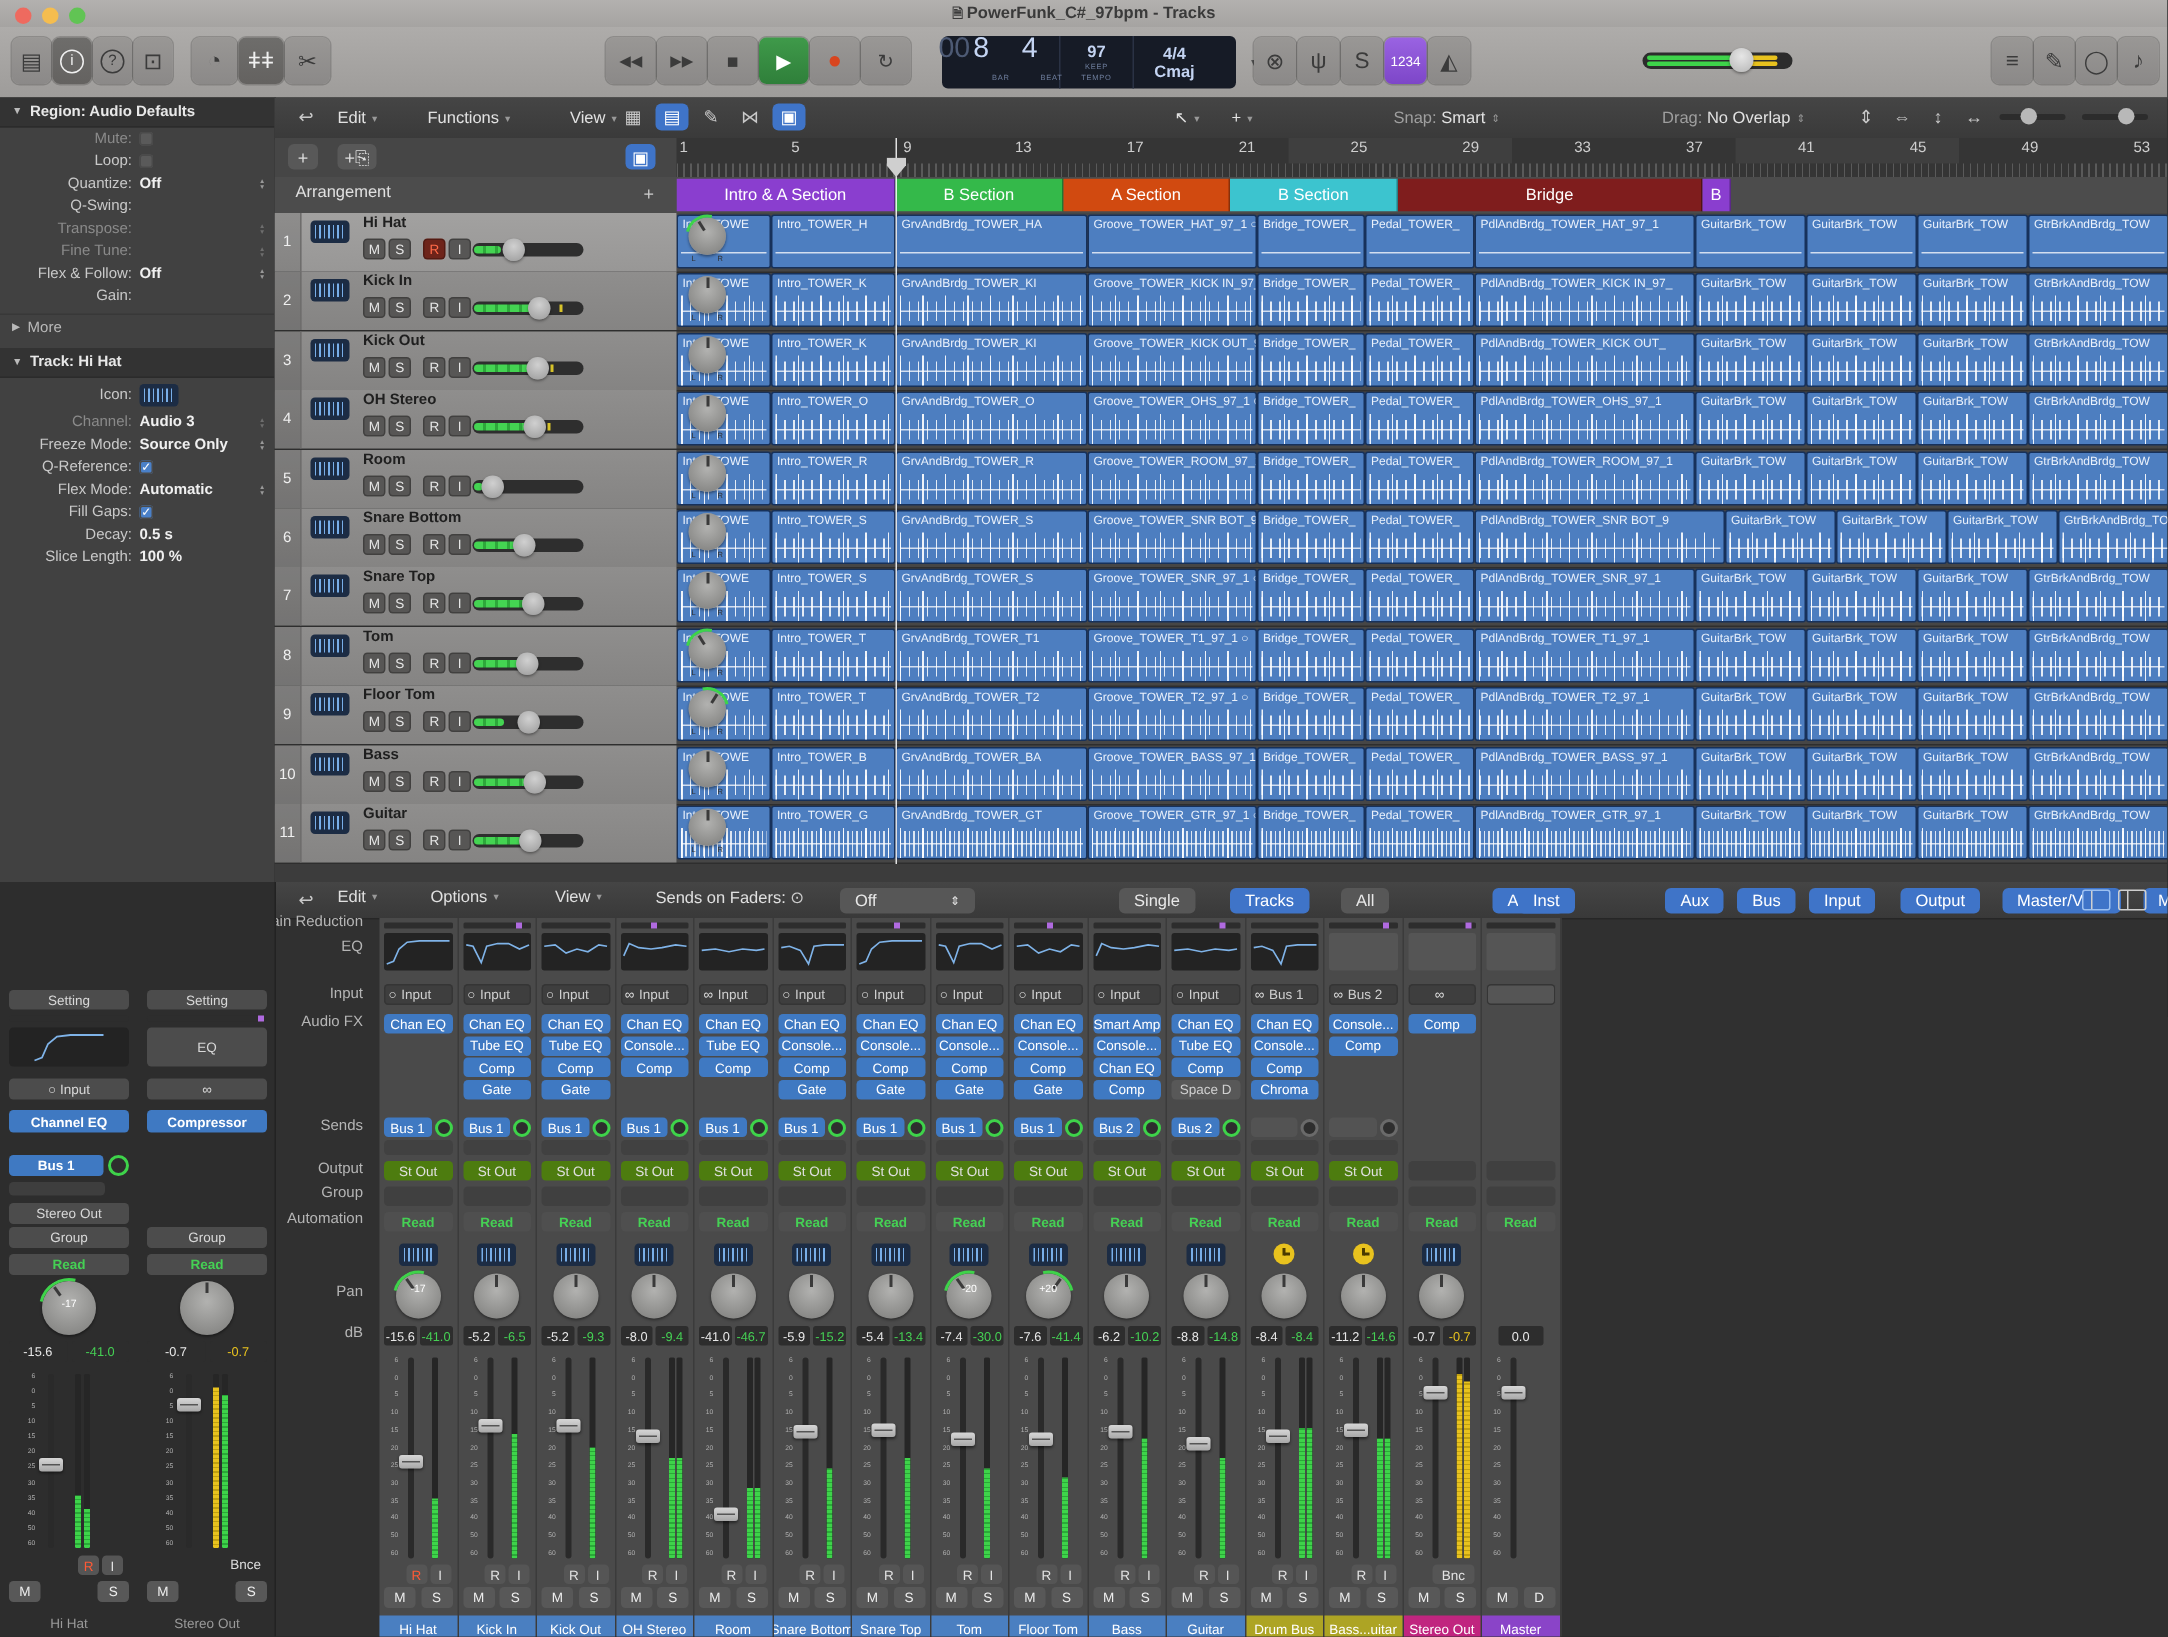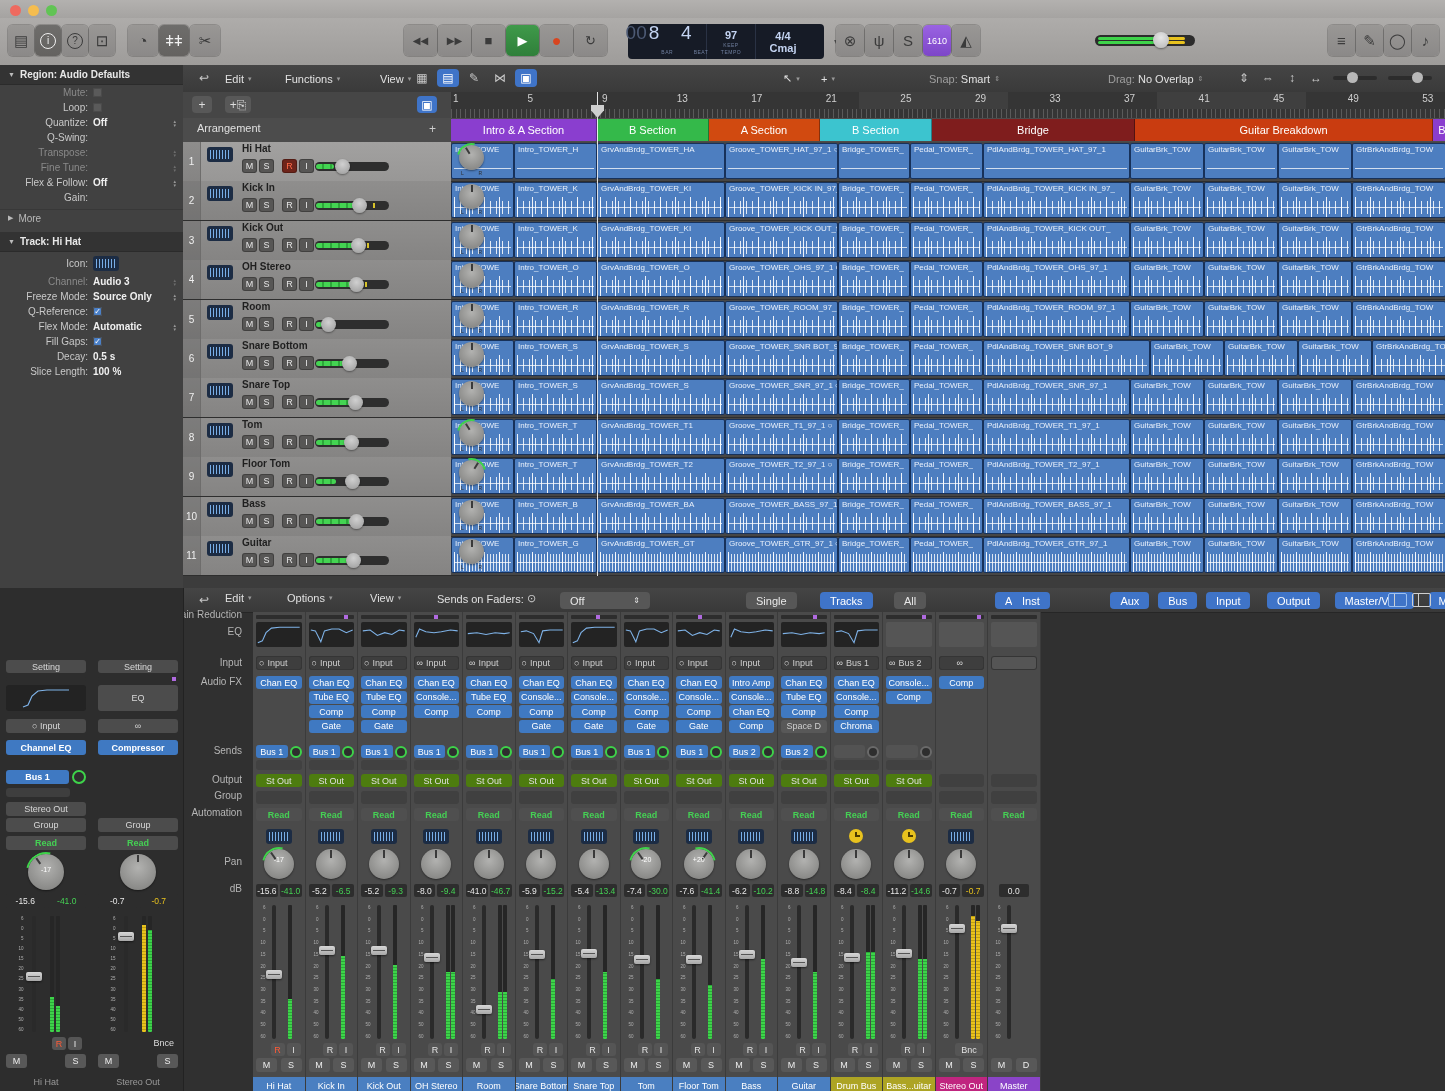--- a/index.html
+++ b/index.html
@@ -169,20 +169,21 @@
   .ls.bluebtn{background:#3f79c2;color:#fff;font-weight:bold;}
   .lbl-bot{position:absolute;bottom:4px;width:100%;text-align:center;color:#9a9a9a;font-size:9px;}
 </style>
 </head>
 <body>
 
 <div id="titlebar">
   <span class="tl" style="left:10px;background:#ee6a5f;"></span>
   <span class="tl" style="left:28px;background:#f5bd4f;"></span>
   <span class="tl" style="left:46px;background:#61c454;"></span>
+  <div id="title"><span style="font-size:9px;">🗎 </span><span>PowerFunk_C#_97bpm - Tracks</span></div>
 </div>
 
 <div id="toolbar">
   <div id="tb-left"></div>
   <div id="tb-transport"></div>
   <div class="lcd">
     <div class="seg" style="width:78px;flex-direction:row;align-items:baseline;gap:2px;">
       <span class="big dim">00</span>
       <span class="big">8</span>
       <span class="tiny" style="align-self:flex-end;margin-bottom:4px;">BAR</span>
@@ -222,21 +223,21 @@
     <div class="tbtn" style="left: 190px; width: 30px;">✂</div>
     <div class="tbtn" style="left: 404px; width: 33px; font-size: 10px;">◀◀</div>
     <div class="tbtn" style="left: 438px; width: 33px; font-size: 10px;">▶▶</div>
     <div class="tbtn" style="left: 472px; width: 33px; font-size: 13px;">■</div>
     <div class="tbtn" style="left: 506px; width: 33px; font-size: 13px; background: linear-gradient(rgb(63, 154, 74), rgb(47, 127, 58)); color: rgb(255, 255, 255);">▶</div>
     <div class="tbtn" style="left: 540px; width: 33px; font-size: 16px; color: rgb(216, 69, 31);">●</div>
     <div class="tbtn" style="left: 574px; width: 33px; font-size: 13px;">↻</div>
     <div class="tbtn" style="left: 836px; width: 28px;">⊗</div>
     <div class="tbtn" style="left: 865px; width: 28px;">ψ</div>
     <div class="tbtn" style="left: 894px; width: 28px;">S</div>
-    <div class="tbtn purple" style="left: 923px; width: 28px;">1610</div>
+    <div class="tbtn purple" style="left: 923px; width: 28px;">1234</div>
     <div class="tbtn" style="left: 952px; width: 28px;">◭</div>
     <div class="tbtn" style="left: 1328px; width: 27px;">≡</div>
     <div class="tbtn" style="left: 1356px; width: 27px;">✎</div>
     <div class="tbtn" style="left: 1384px; width: 27px;">◯</div>
     <div class="tbtn" style="left: 1412px; width: 27px;">♪</div>
   </div>
 
 <div id="inspector">
   <div class="ihead">
     <span class="tri">▼</span>
@@ -398,21 +399,20 @@
     </div>
   <div id="arrrow">
     <div id="arrlabel">Arrangement</div>
     <div id="arrplus">+</div>
     <div id="markers">
         <div class="mk" style="width: 145px; background: rgb(138, 62, 207);">Intro &amp; A Section</div>
         <div class="mk" style="width: 111px; background: rgb(52, 185, 74);">B Section</div>
         <div class="mk" style="width: 110px; background: rgb(209, 74, 16);">A Section</div>
         <div class="mk" style="width: 111px; background: rgb(60, 196, 207);">B Section</div>
         <div class="mk" style="width: 202px; background: #7f1d1d;">Bridge</div>
-        <div class="mk" style="width: 297px; background: rgb(201, 60, 16);">Guitar Breakdown</div>
         <div class="mk" style="width: 18px; background: rgb(138, 62, 207);">B</div>
       </div>
   </div>
   <div id="lanes">
       <div class="lane" style="top: 0px;">
         <div class="rgn" style="width: 63px;">
           <span class="rn">Intro_TOWE</span>
           <span class="wline"></span>
         </div>
         <div class="rgn" style="width: 83px;">
@@ -2130,21 +2130,21 @@
       <div class="strip">
         <div class="grbar"></div>
         <div class="eqt"><svg viewBox="0 0 50 26" width="100%" height="100%">
             <polyline points="2,16 6,7 13,10 22,11 30,10 40,8 48,9" fill="none" stroke="#7fb3e8" stroke-width="1.2"></polyline>
           </svg></div>
         <div class="inp">
           <span class="ic">○</span>
           <span>Input</span>
         </div>
         <div class="fxbox">
-          <div class="fx">Intro Amp</div>
+          <div class="fx">Smart Amp</div>
           <div class="fx">Console...</div>
           <div class="fx">Chan EQ</div>
           <div class="fx">Comp</div>
         </div>
         <div class="sendrow">
           <div class="send">Bus 2</div>
           <span class="sknob"></span>
         </div>
         <div class="send2" style="visibility: visible;"></div>
         <div class="slotbtn">St Out</div>

